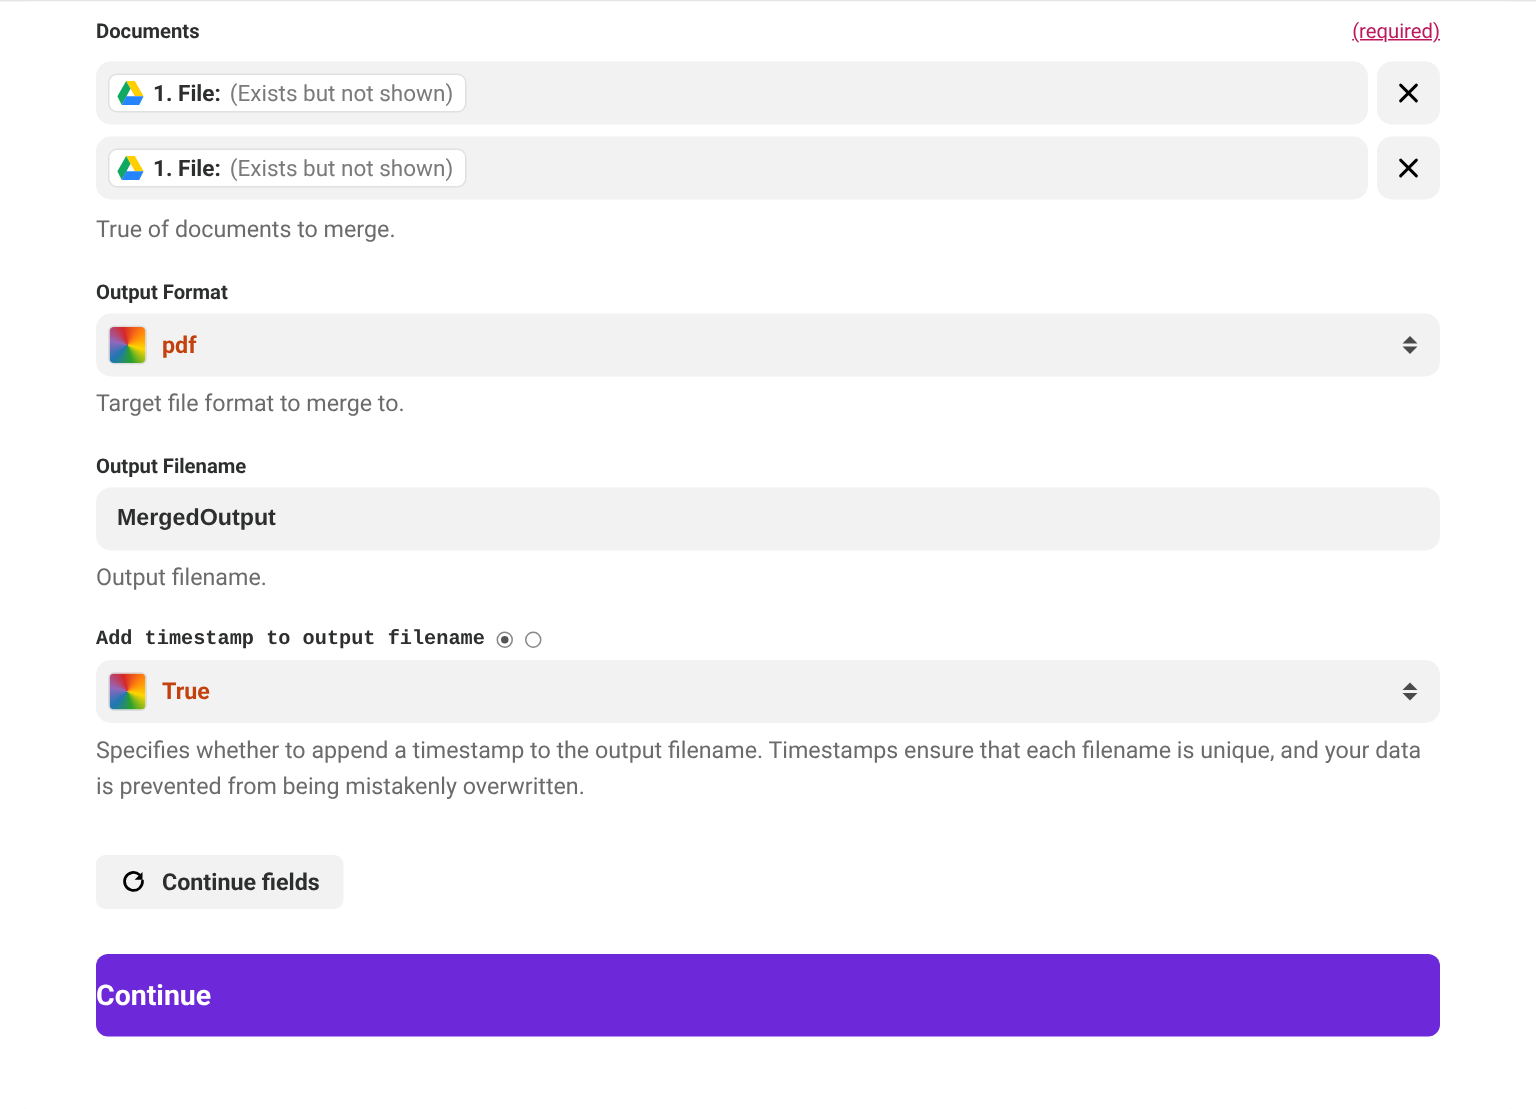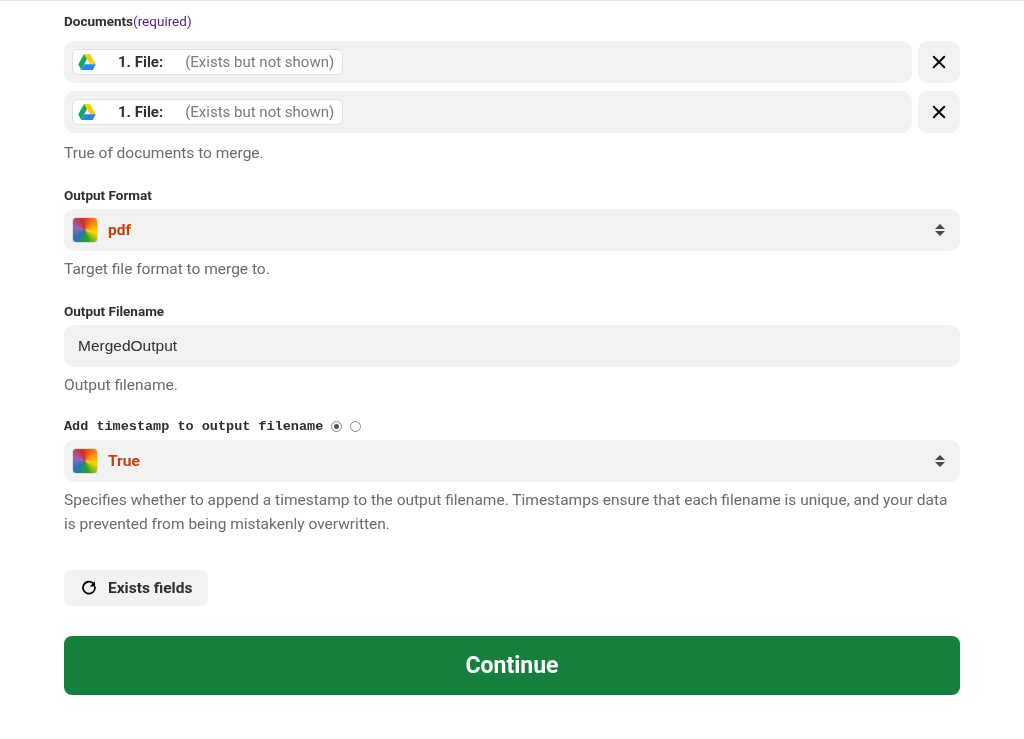--- a/index.html
+++ b/index.html
@@ -39,27 +39,28 @@
   }
 
   .field-label {
     font-size: 13.5px;
     font-weight: 700;
     color: #2d2e2e;
     margin-bottom: 6px;
   }
   .field-label-row {
     display: flex;
-    justify-content: flex-start;
+    justify-content: space-between;
     align-items: baseline;
     margin-bottom: 6px;
   }
   .required {
     font-size: 13.5px;
-    color: #4c1d95;
+    color: #be185d;
+    text-decoration: underline;
   }
 
   .pill-row {
     display: flex;
     gap: 6px;
     margin-bottom: 8px;
   }
   .pill-input {
     flex: 1;
     background: #f2f2f2;
@@ -69,21 +70,21 @@
     align-items: center;
     padding: 0 8px;
   }
   .pill-token {
     display: inline-flex;
     align-items: center;
     background: #fff;
     border: 1px solid #e0e0e0;
     border-radius: 6px;
     padding: 3px 8px 3px 5px;
-    gap: 22px;
+    gap: 6px;
     font-size: 15px;
     color: #2d2e2e;
   }
   .pill-token .label { font-weight: 700; }
   .pill-token .meta { color: #7a7a7a; font-weight: 400; }
 
   .remove-btn {
     width: 42px;
     height: 42px;
     background: #f2f2f2;
@@ -185,25 +186,24 @@
     font-size: 15.5px;
     font-weight: 700;
     color: #2d2e2e;
     cursor: pointer;
     margin-top: 22px;
     margin-bottom: 30px;
   }
 
   .continue-btn {
     width: 100%;
-    background: #15803d;
+    background: #6d28d9;
     color: #fff;
-    font-size: 23px;
+    font-size: 19px;
     font-weight: 700;
-    text-align: center;
     border-radius: 8px;
     padding: 16px 0;
     cursor: pointer;
   }
 
   
   .gdrive-icon {
     width: 18px; height: 16px; position: relative; display: inline-block;
   }
   .gdrive-icon svg { width: 18px; height: 16px; display: block; }
@@ -274,21 +274,21 @@
     <span>pdf</span>
     <span class="sort-icon">
         <span class="tri-up"></span>
         <span class="tri-down"></span>
       </span>
   </div>
   <div class="help-text">Target file format to merge to.</div>
 
   
   <div class="field-label">Output Filename</div>
-  <input class="text-input full" type="text" style="font-weight: 400; color: rgb(45, 46, 46);" value="MergedOutput">
+  <input class="text-input full" type="text" style="font-weight: 700; color: rgb(45, 46, 46);" value="MergedOutput">
   <div class="help-text">Output filename.</div>
 
   
   <div class="label-with-radios">
     <span class="field-label">Add timestamp to output filename</span>
     <span class="radio checked"></span>
     <span class="radio"></span>
   </div>
   <div class="select-box">
     <span class="app-icon"></span>
@@ -299,21 +299,21 @@
       </span>
   </div>
   <div class="help-text" style="margin-bottom:12px">Specifies whether to append a timestamp to the output filename. Timestamps ensure that each filename is unique, and your data is prevented from being mistakenly overwritten.</div>
 
   
   <div class="refresh-btn">
     <svg width="18" height="18" viewBox="0 0 24 24">
       <path d="M20 11 A8 8 0 1 1 17.3 5.5" fill="none" stroke="#000" stroke-width="2.4" stroke-linecap="round"></path>
       <polygon points="20,3 20,10 13,10" fill="#000"></polygon>
     </svg>
-    <span>Exists fields</span>
+    <span>Continue fields</span>
   </div>
 
   
   <div class="continue-btn">
     <span>Continue</span>
   </div>
 
 </div>
 
 </body></html>

